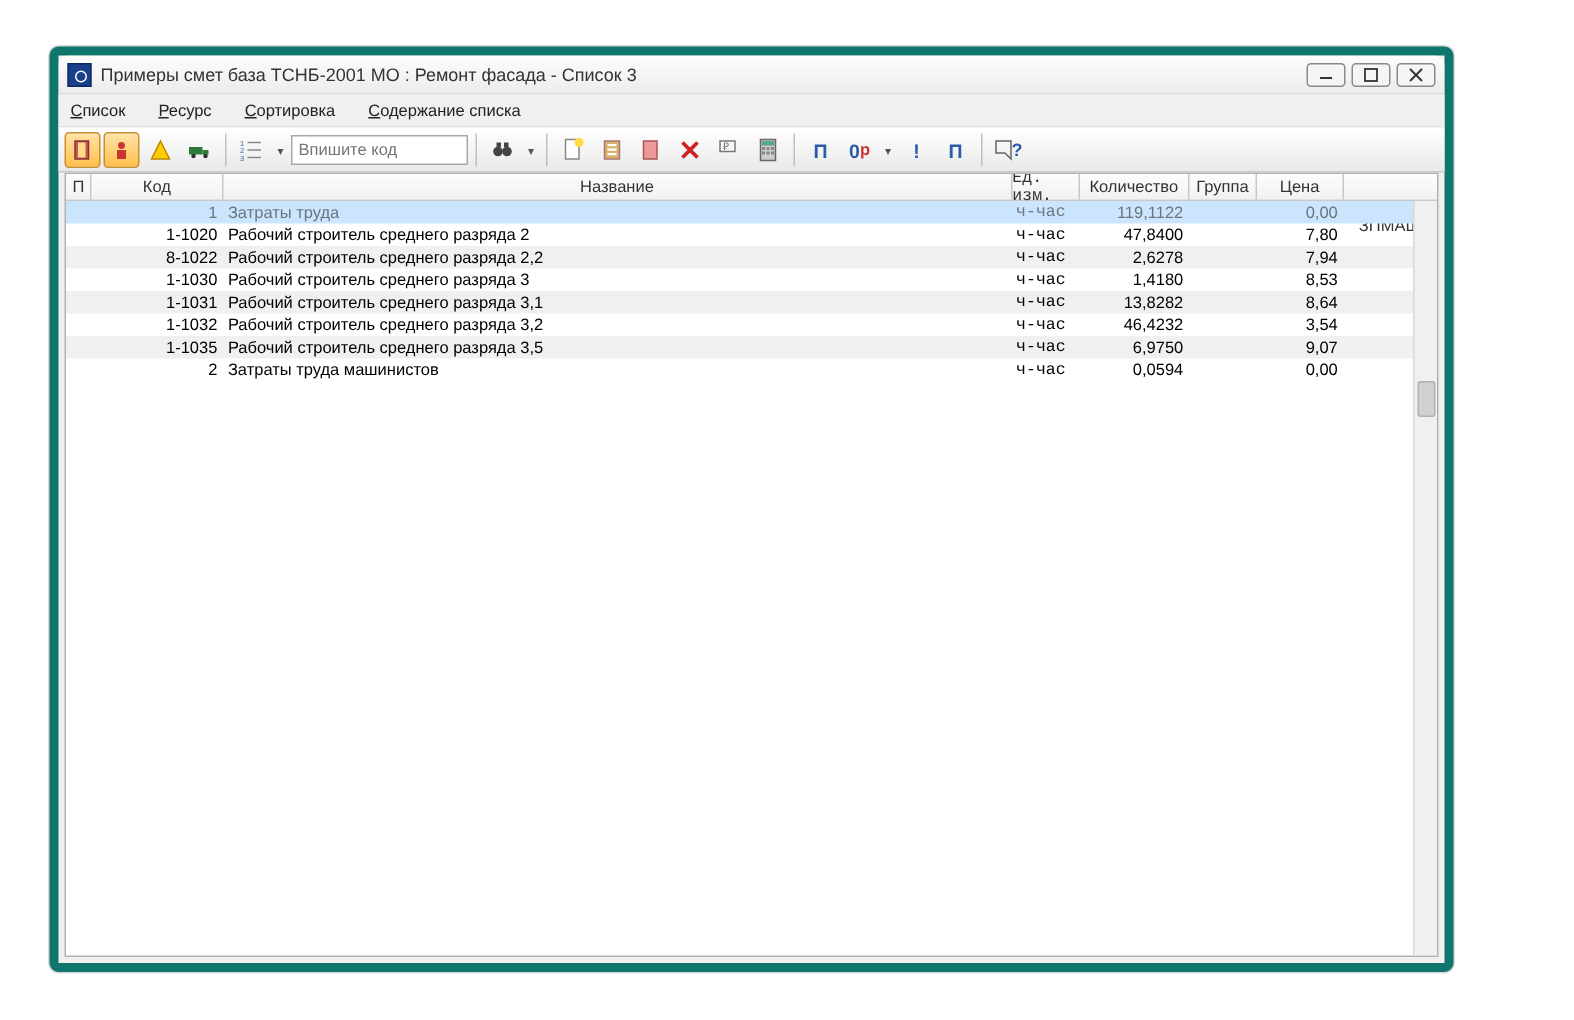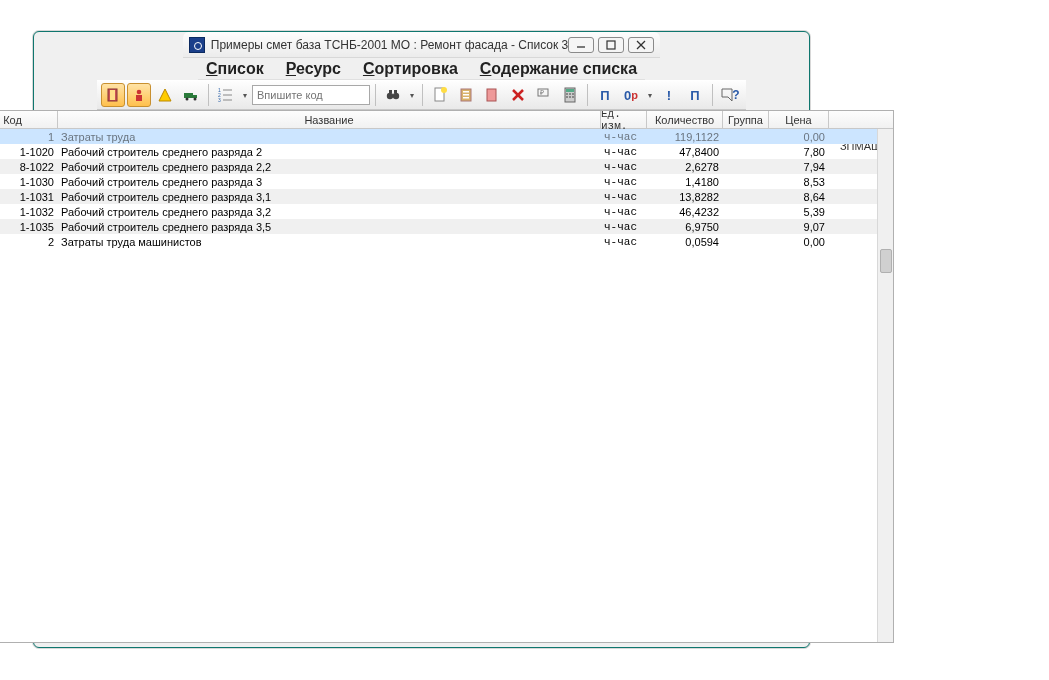--- a/index.html
+++ b/index.html
@@ -1,35 +1,35 @@
 <!DOCTYPE html>
 <html><head>
 <meta charset="utf-8">
 <style>
   * { box-sizing: border-box; margin: 0; padding: 0; font-family: Tahoma, Arial, sans-serif; }
   body { background: #fff; width: 1049px; height: 680px; overflow: hidden; }
   .window {
-    position: absolute; left: 33px; top: 31px; width: 777px; height: 617px;
-    background: #f0f0f0; border: 1px solid #0f766e; border-radius: 6px;
+    position: absolute; left: 33px; top: 31px; width: 936px; height: 617px;
+    background: #f0f0f0; border: 6px solid #0f766e; border-radius: 6px;
     box-shadow: 0 0 0 1px #d8d8d8;
-    display: flex; flex-direction: column; align-items: center;
+    display: flex; flex-direction: column;
   }
   .titlebar {
     height: 26px; display: flex; align-items: center; padding: 0 6px;
     background: linear-gradient(#fdfdfd,#ececec); border-top-left-radius:6px; border-top-right-radius:6px;
     border-bottom: 1px solid #d8d8d8;
   }
   .app-icon { width:16px; height:16px; background:#1b3f8a; border:1px solid #0c2a60; margin-right:6px; position:relative;}
   .app-icon::after{content:"";position:absolute;width:6px;height:6px;border:1px solid #fff;border-radius:50%;left:4px;top:4px;}
   .title { font-size:12px; color:#333; flex:1; white-space:nowrap; overflow:hidden; }
   .winbtns { display:flex; gap:4px; }
   .winbtn { width:26px; height:16px; border:1px solid #8a8a8a; border-radius:3px; background:#f5f5f5;
     font-size:10px; display:flex; align-items:center; justify-content:center; color:#333; cursor:default;}
   .menubar { height:22px; background:#f0f0f0; display:flex; align-items:center; padding:0 8px; gap:22px; border-bottom:1px solid #e0e0e0;}
-  .menuitem { font-size:16px; color:#222; cursor:default;font-weight:bold; }
+  .menuitem { font-size:11px; color:#222; cursor:default; }
   .menuitem .ul { text-decoration: underline; }
   .toolbar { height:30px; background:linear-gradient(#fefefe,#e9e9e9); border-top:1px solid #fff; border-bottom:1px solid #c8c8c8;
     display:flex; align-items:center; padding:0 4px; gap:2px;}
   .tbtn { width:24px; height:24px; border:1px solid transparent; border-radius:3px; display:inline-flex; align-items:center; justify-content:center;
     font-size:12px; color:#333; background:transparent; }
   .tbtn.active { background:linear-gradient(#ffe3a6,#ffc04d); border-color:#c89030;}
   .tsep { width:1px; height:22px; background:#c0c0c0; margin:0 3px; }
   .codeinput { width:118px; height:20px; border:1px solid #a8a8a8; font-size:11px; padding:0 4px; color:#888; background:#fff;}
   .tdrop { width:10px; font-size:8px; color:#555; display:inline-flex; align-items:center; justify-content:center;}
   .tabletxt { font-weight:bold; font-size:13px; }
@@ -260,21 +260,21 @@
           <div class="cell c6 r">8,64</div>
           <div class="cell c7"></div>
         </div>
         <div class="row">
           <div class="cell c0"></div>
           <div class="cell c1 r">1-1032</div>
           <div class="cell c2b">Рабочий строитель среднего разряда 3,2</div>
           <div class="cell c3">ч-час</div>
           <div class="cell c4 r">46,4232</div>
           <div class="cell c5"></div>
-          <div class="cell c6 r">5,39</div>
+          <div class="cell c6 r">3,54</div>
           <div class="cell c7"></div>
         </div>
         <div class="row alt">
           <div class="cell c0"></div>
           <div class="cell c1 r">1-1035</div>
           <div class="cell c2b">Рабочий строитель среднего разряда 3,5</div>
           <div class="cell c3">ч-час</div>
           <div class="cell c4 r">6,9750</div>
           <div class="cell c5"></div>
           <div class="cell c6 r">9,07</div>

